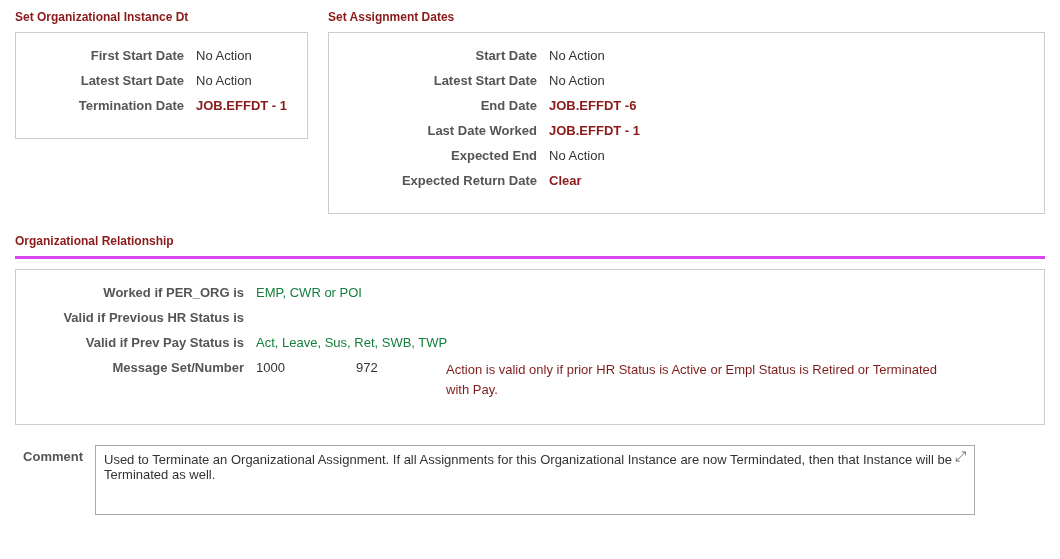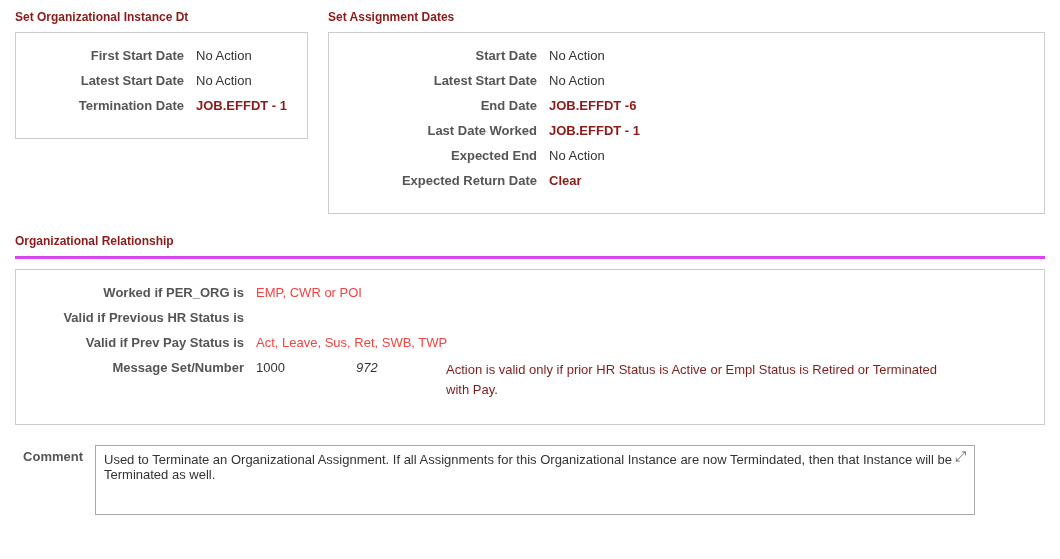--- a/index.html
+++ b/index.html
@@ -87,21 +87,20 @@
       min-width: 220px;
       text-align: right;
       padding-right: 12px;
       flex-shrink: 0;
     }
     .message-col1 {
       min-width: 70px;
     }
     .message-col2 {
       min-width: 60px;
-      font-style: italic;
     }
     .message-text {
       color: #7f1d1d;
     }
     
     .comment-section {
       margin-top: 20px;
       display: flex;
       align-items: flex-start;
     }
@@ -135,21 +134,21 @@
       top: 4px;
       right: 4px;
       width: 16px;
       height: 16px;
       cursor: pointer;
       color: #666;
       font-size: 14px;
       line-height: 1;
     }
     .valid-value {
-      color: #ef4444;
+      color: #15803d;
       font-weight: normal;
     }
   </style>
 </head>
 <body>
 
 <div class="top-row">
 
   <div>
     <div class="section-title">Set Organizational Instance Dt</div>

